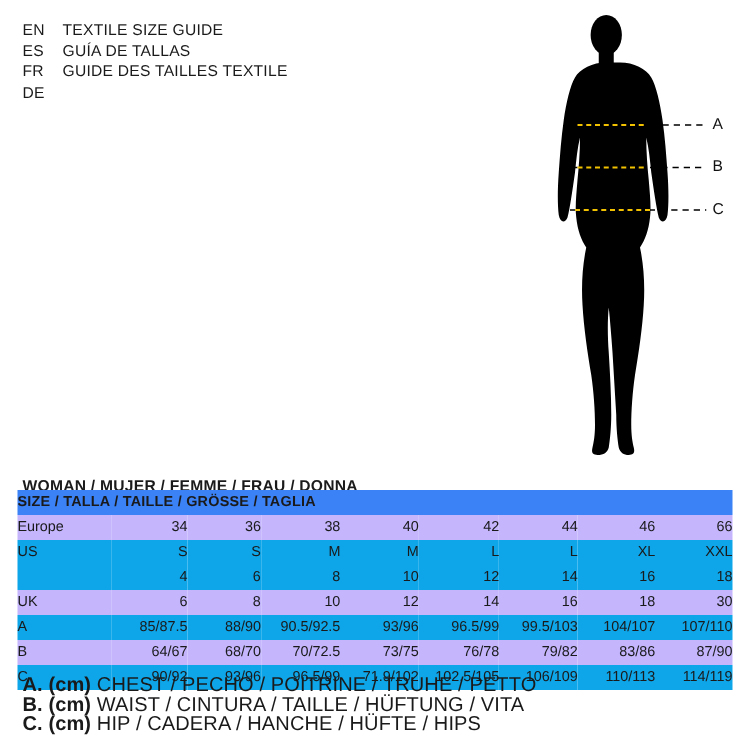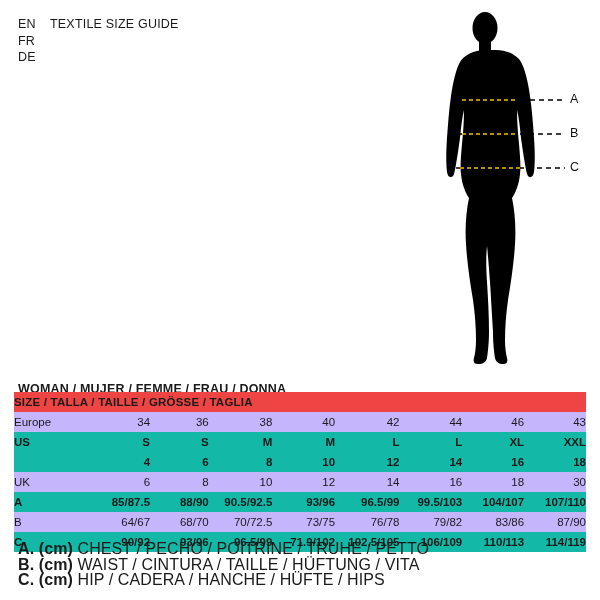--- a/index.html
+++ b/index.html
@@ -83,28 +83,28 @@
   table.size-table {
     border-collapse: collapse;
     width: 572px;
     font-size: 11.5px;
   }
   table.size-table td {
     padding: 2px 0 2px 0;
     height: 16px;
   }
   .row-header td {
-    background: #ef4444;
+    background: #3b82f6;
     font-weight: bold;
     font-size: 11.5px;
     padding-left: 6px;
     letter-spacing: 0.2px;
   }
   .row-shade td { background: #c4b5fd; }
-  .row-plain td { background: #14b8a6; font-weight: bold; }
+  .row-plain td { background: #0ea5e9; }
   .cell-label {
     padding-left: 6px;
     text-align: left;
     width: 88px;
   }
   .cell-val {
     text-align: right;
     width: 69px;
   }
 
@@ -124,21 +124,26 @@
 <body>
 
 <div class="page">
 
   <div class="lang-block">
     <div class="lang-row">
       <span class="lang-code">EN</span>
       <span class="lang-text">TEXTILE SIZE GUIDE</span>
     </div>
     <div class="lang-row">
+      <span class="lang-code">ES</span>
+      <span class="lang-text">GUÍA DE TALLAS</span>
+    </div>
+    <div class="lang-row">
       <span class="lang-code">FR</span>
+      <span class="lang-text">GUIDE DES TAILLES TEXTILE</span>
     </div>
     <div class="lang-row">
       <span class="lang-code">DE</span>
     </div>
   </div>
 
   <div class="figure-wrap">
     <svg width="200" height="370" viewBox="0 0 200 370">
       <g fill="#000000">
 
@@ -217,21 +222,21 @@
 
         <tr class="row-shade">
           <td class="cell-label">Europe</td>
           <td class="cell-val">34</td>
           <td class="cell-val">36</td>
           <td class="cell-val">38</td>
           <td class="cell-val">40</td>
           <td class="cell-val">42</td>
           <td class="cell-val">44</td>
           <td class="cell-val">46</td>
-          <td class="cell-val">43</td>
+          <td class="cell-val">66</td>
         </tr>
 
         <tr class="row-plain">
           <td class="cell-label">US</td>
           <td class="cell-val">S</td>
           <td class="cell-val">S</td>
           <td class="cell-val">M</td>
           <td class="cell-val">M</td>
           <td class="cell-val">L</td>
           <td class="cell-val">L</td>

